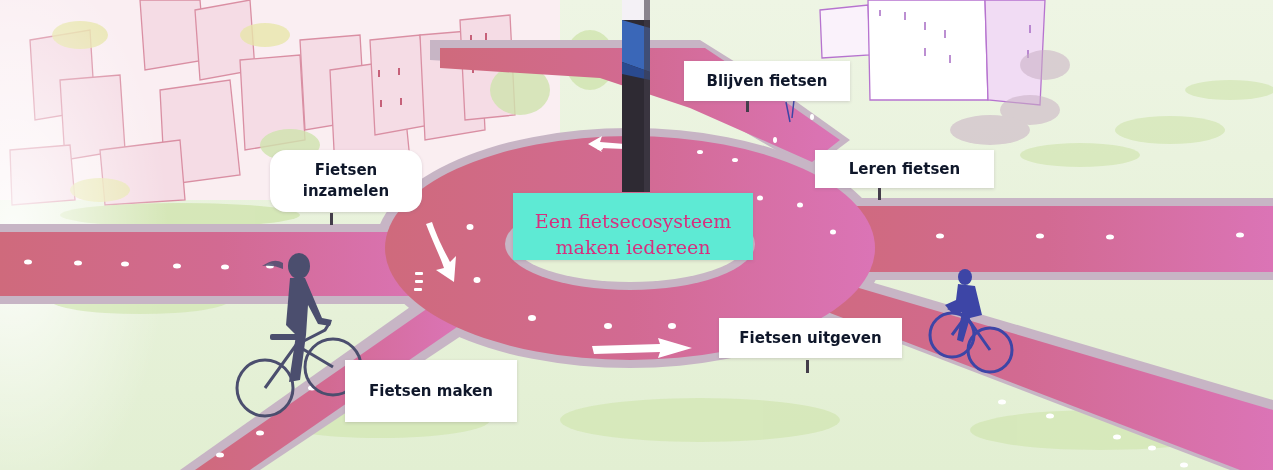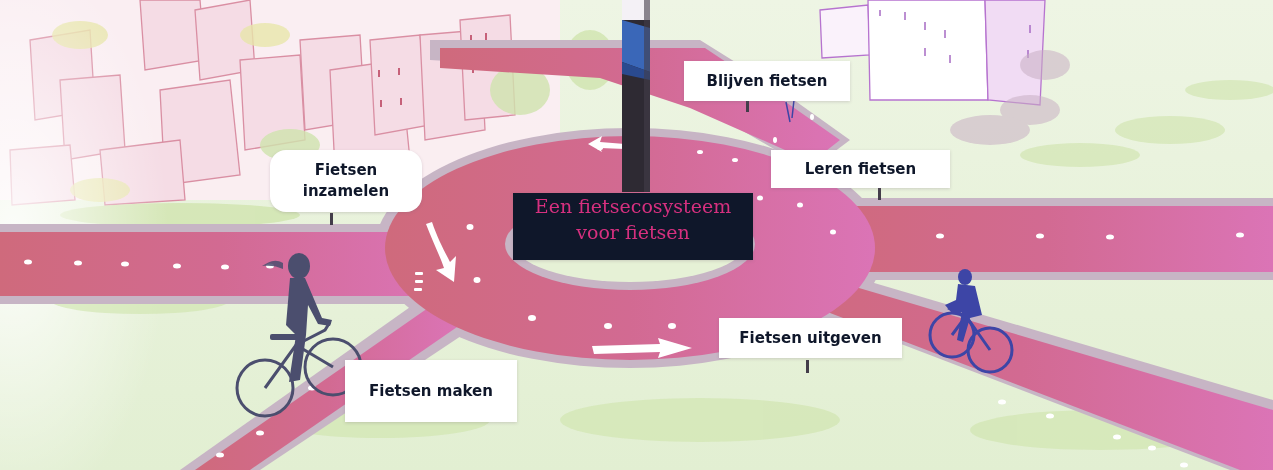--- a/index.html
+++ b/index.html
@@ -15,24 +15,24 @@
       text-align: center;
       font-size: 15px;
       line-height: 21px;
       box-shadow: 0 1px 3px rgba(120,100,120,0.25);
       display: flex; align-items: center; justify-content: center; flex-direction: column;
       cursor: pointer;
     }
     .sign span { display: block; white-space: nowrap; }
     .center-title {
       position: absolute; left: 513px; top: 193px; width: 240px; height: 67px;
-      background: #0f172a; color: #d6307f;
+      background: #5eead4; color: #d6307f;
       font-family: "DejaVu Serif", "Liberation Serif", serif;
       font-size: 19px; line-height: 26px; text-align: center;
-      display: flex; flex-direction: column; align-items: center; justify-content: flex-start;
+      display: flex; flex-direction: column; align-items: center; justify-content: flex-end;
       box-shadow: 0 1px 3px rgba(120,100,120,0.25);
     }
     .center-title span { display: block; white-space: nowrap; }
   </style>
 </head>
 <body>
 
 <div class="scene">
   <svg width="1273" height="470" viewBox="0 0 1273 470">
     <defs>
@@ -225,33 +225,33 @@
       <rect x="330" y="213" width="3" height="12"></rect>
       <rect x="878" y="188" width="3" height="12"></rect>
       <rect x="428" y="397" width="3" height="13"></rect>
       <rect x="806" y="360" width="3" height="13"></rect>
       <rect x="746" y="100" width="3" height="12"></rect>
     </g>
   </svg>
 
   <div class="center-title">
     <span>Een fietsecosysteem</span>
-    <span>voor fietsen</span>
+    <span>maken iedereen</span>
   </div>
 
   <div class="sign" style="left:270px; top:150px; width:152px; height:62px;border-radius:16px;">
     <span>Fietsen</span>
     <span>inzamelen</span>
   </div>
 
   <div class="sign" style="left:684px; top:61px; width:166px; height:40px;">
     <span>Blijven fietsen</span>
   </div>
 
-  <div class="sign" style="left:771px; top:150px; width:179px; height:38px;">
+  <div class="sign" style="left:815px; top:150px; width:179px; height:38px;">
     <span>Leren fietsen</span>
   </div>
 
   <div class="sign" style="left:345px; top:335px; width:172px; height:62px;margin-top:25px;">
     <span>Fietsen maken</span>
   </div>
 
   <div class="sign" style="left:719px; top:318px; width:183px; height:40px;align-items:center;">
     <span>Fietsen uitgeven</span>
   </div>

